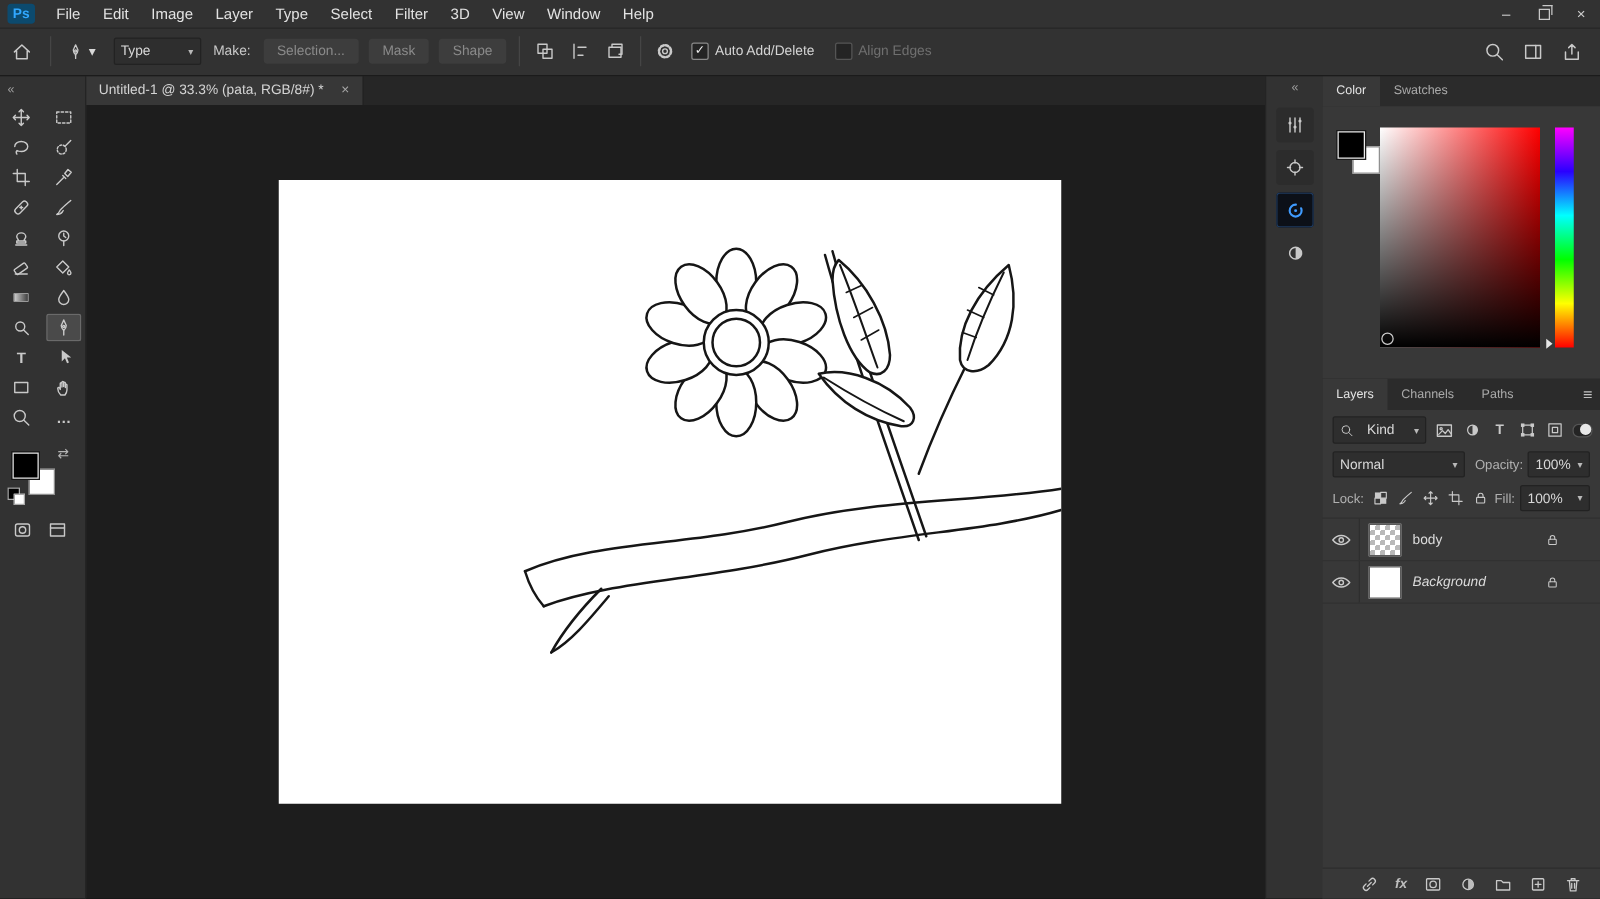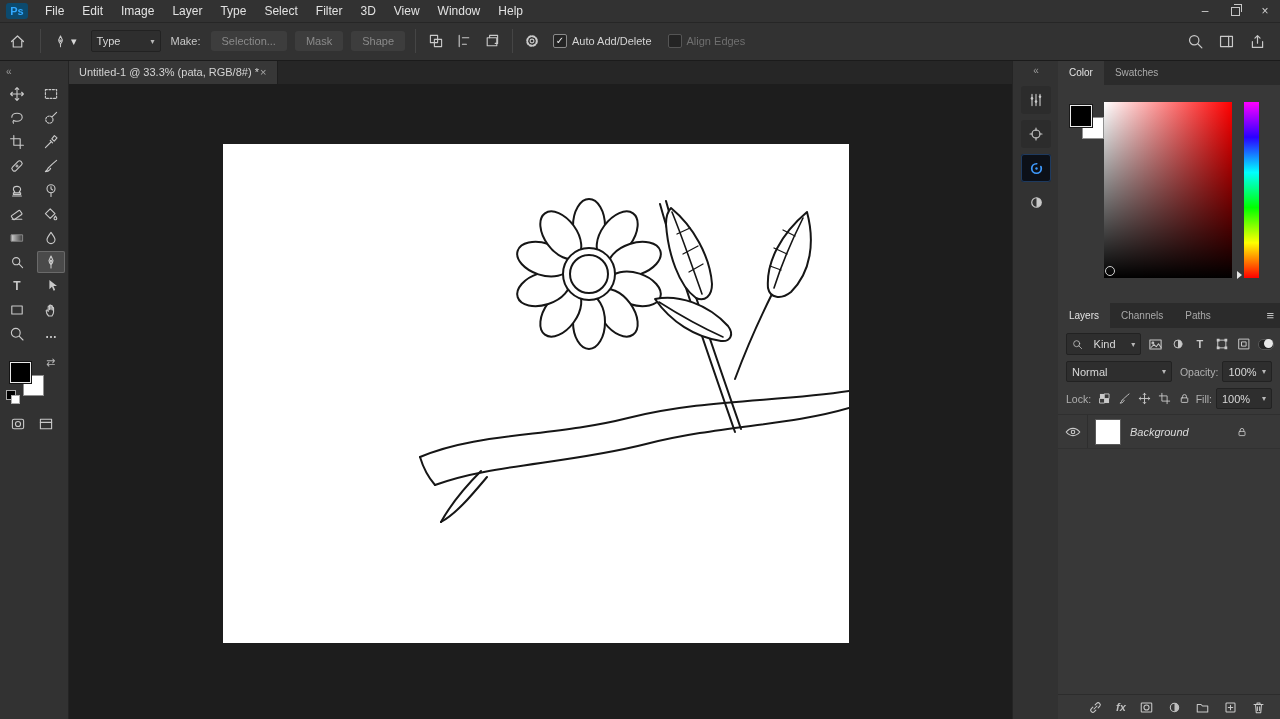--- a/index.html
+++ b/index.html
@@ -52,21 +52,21 @@
   .fg-sw{position:absolute;left:2px;top:4px;width:19px;height:19px;background:#000;
          border:1px solid #e9e9e9;box-shadow:0 0 0 1px #141414;z-index:2;}
   .bg-sw{position:absolute;left:15px;top:17px;width:19px;height:19px;background:#fff;
          border:1px solid #8f8f8f;z-index:1;}
   .swapc{position:absolute;left:38px;top:-2px;color:#b5b5b5;font-size:11px;}
   .minic{position:absolute;left:-2px;top:32px;width:8px;height:8px;background:#000;border:1px solid #aaa;}
   .minic::after{content:"";position:absolute;left:4px;top:4px;width:7px;height:7px;background:#fff;border:1px solid #aaa;}
   .tb-bottom{display:flex;gap:12px;margin:16px 0 0 10px;}
   
   .tabbar{position:absolute;left:68px;top:60px;width:944px;height:24px;background:#262626;display:flex;z-index:10;}
-  .doc-tab{background:#373737;display:flex;align-items:center;gap:1px;padding:0 11px;height:24px;
+  .doc-tab{background:#373737;display:flex;align-items:center;gap:14px;padding:0 11px;height:24px;
            border-right:1px solid #1e1e1e;}
   .doc-tab .ttl{font-size:11px;color:#d4d4d4;white-space:nowrap;}
   .doc-tab .cls{color:#a8a8a8;font-size:11px;}
   .canvas-area{position:absolute;left:68px;top:84px;width:944px;height:616px;background:#1d1d1d;}
   .canvas{position:absolute;left:155px;top:60px;width:626px;height:499px;background:#fff;}
   
   .statusbar{position:absolute;left:68px;top:700px;width:944px;height:19px;background:#262626;
              border-top:1px solid #333;display:flex;align-items:center;font-size:11px;color:#bdbdbd;z-index:10;}
   .zoombox{padding:0 10px;height:100%;display:flex;align-items:center;border-right:1px solid #3a3a3a;}
   .docinfo{margin-left:12px;}
@@ -571,20 +571,36 @@
           </span>
         </div>
 
         <div class="lrow">
           <span class="eyecell">
             <svg class="si" viewBox="0 0 20 14" width="16" height="12">
                 <path d="M1.5 7S5 2.5 10 2.5 18.5 7 18.5 7 15 11.5 10 11.5 1.5 7 1.5 7Z"></path>
                 <circle cx="10" cy="7" r="2.2"></circle>
               </svg>
           </span>
+          <span class="thumb checker"></span>
+          <span class="lname">body</span>
+          <span class="rowlock">
+            <svg class="si" viewBox="0 0 20 20" width="12" height="12">
+                <rect x="5" y="9" width="10" height="7" rx="1"></rect>
+                <path d="M7 9V7a3 3 0 016 0v2"></path>
+              </svg>
+          </span>
+        </div>
+        <div class="lrow">
+          <span class="eyecell">
+            <svg class="si" viewBox="0 0 20 14" width="16" height="12">
+                <path d="M1.5 7S5 2.5 10 2.5 18.5 7 18.5 7 15 11.5 10 11.5 1.5 7 1.5 7Z"></path>
+                <circle cx="10" cy="7" r="2.2"></circle>
+              </svg>
+          </span>
           <span class="thumb"></span>
           <span class="lname it">Background</span>
           <span class="rowlock">
             <svg class="si" viewBox="0 0 20 20" width="12" height="12">
                 <rect x="5" y="9" width="10" height="7" rx="1"></rect>
                 <path d="M7 9V7a3 3 0 016 0v2"></path>
               </svg>
           </span>
         </div>
       </div>

